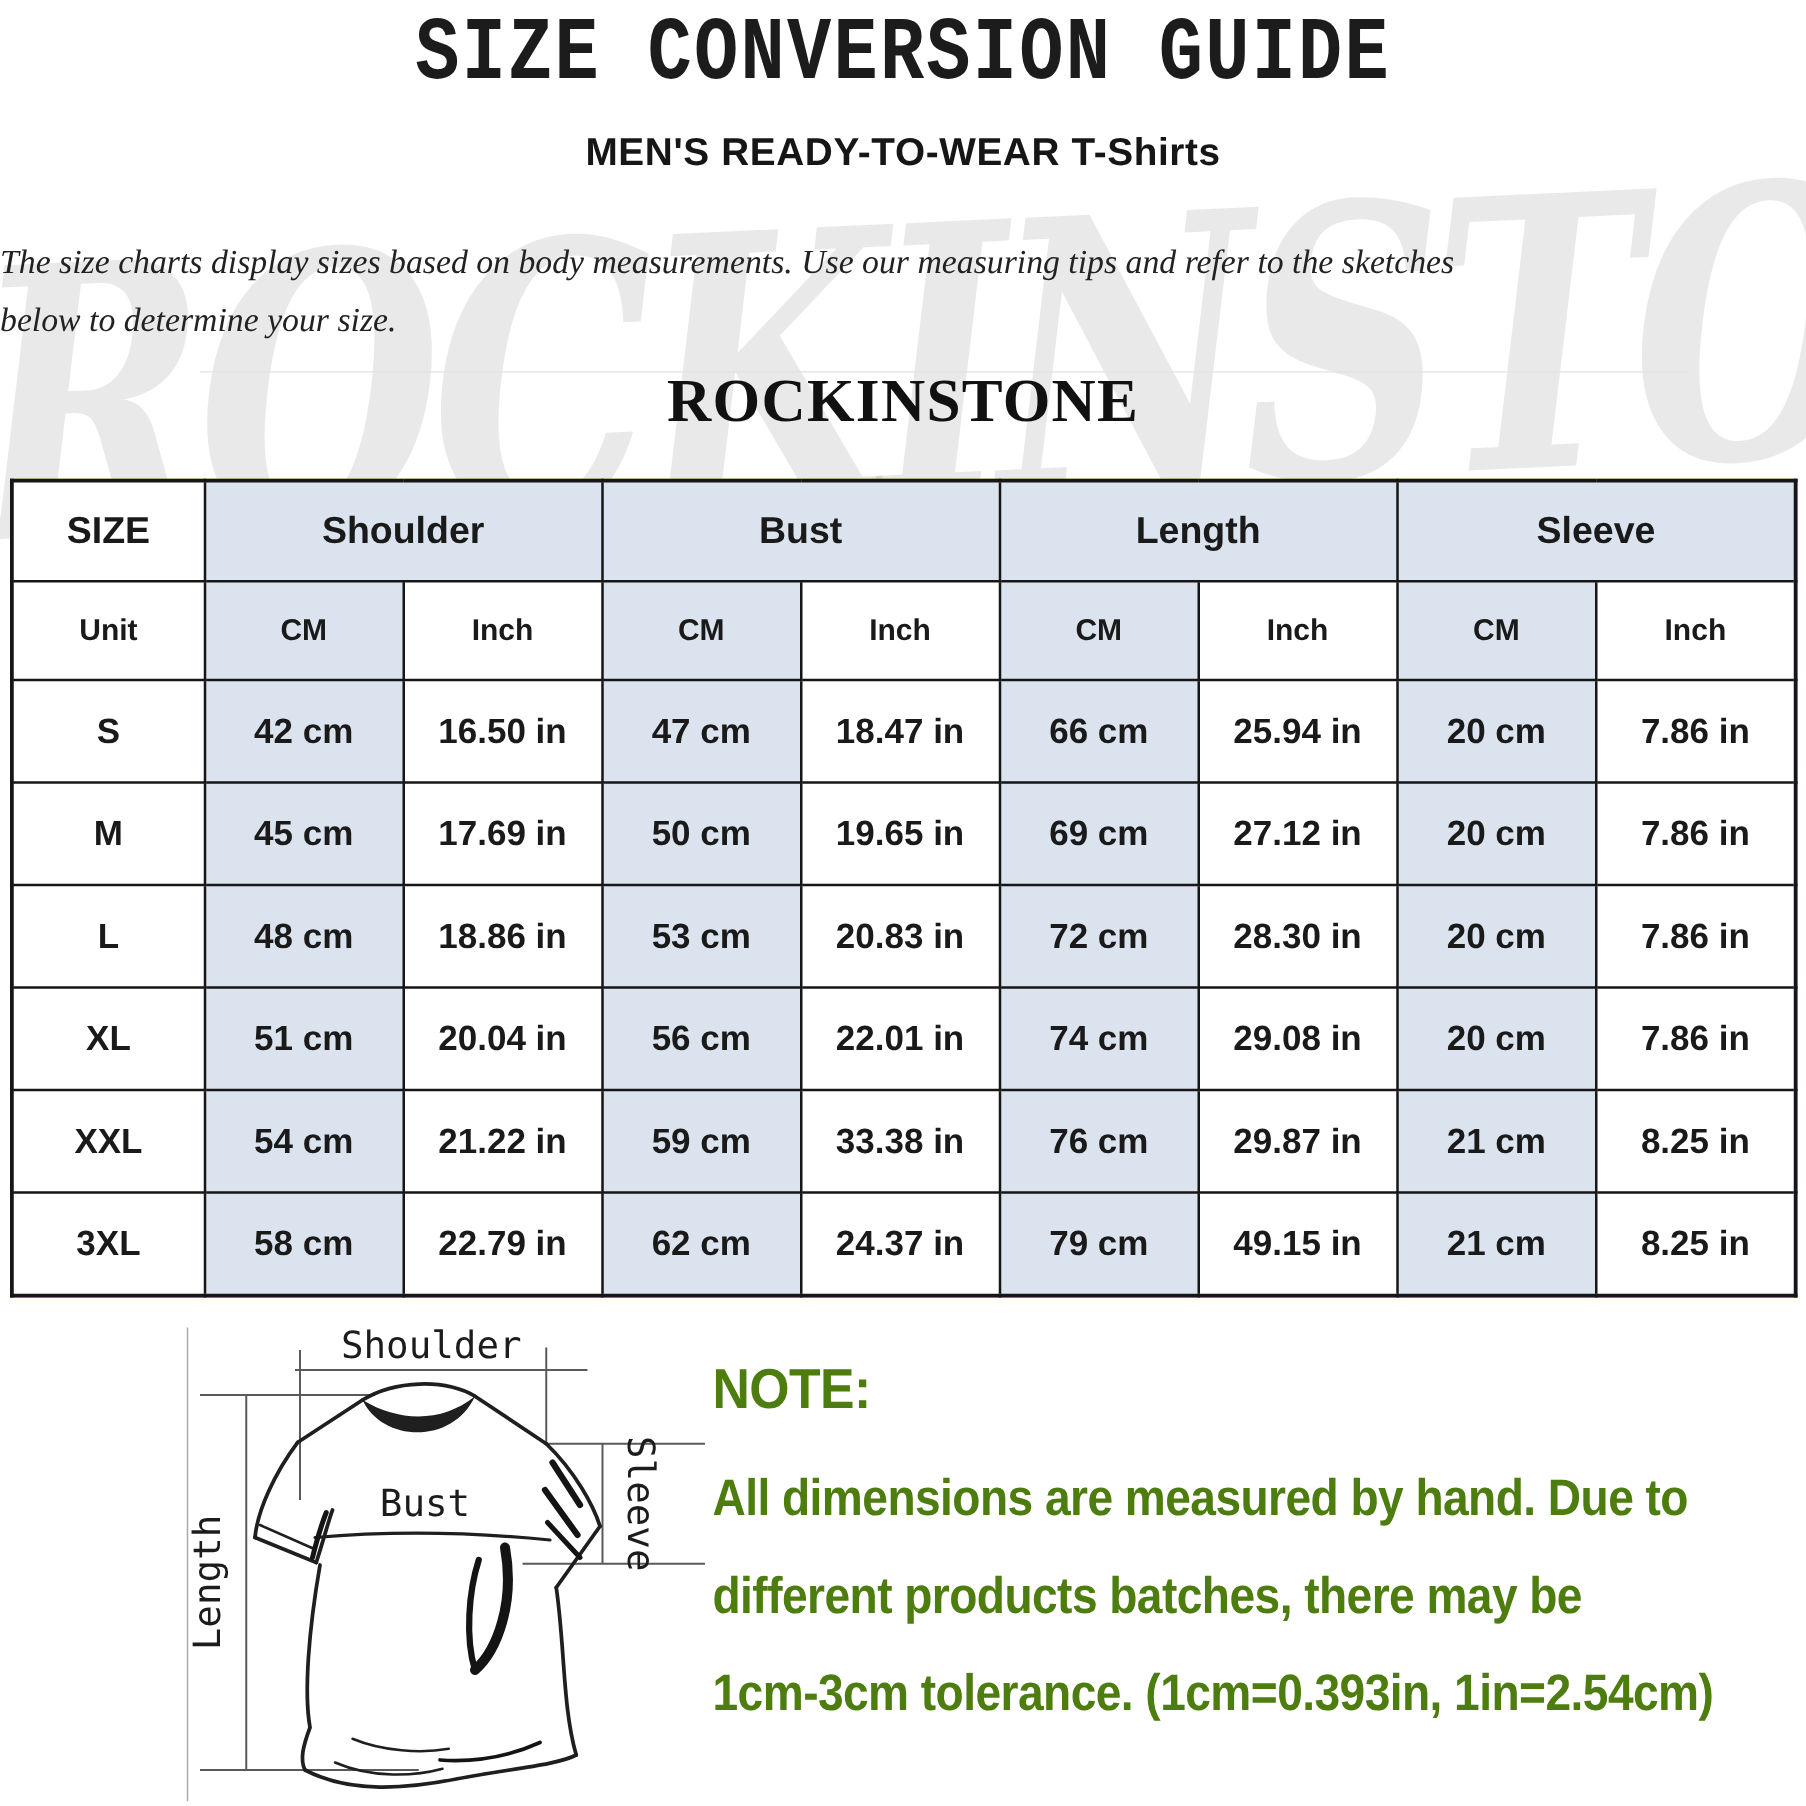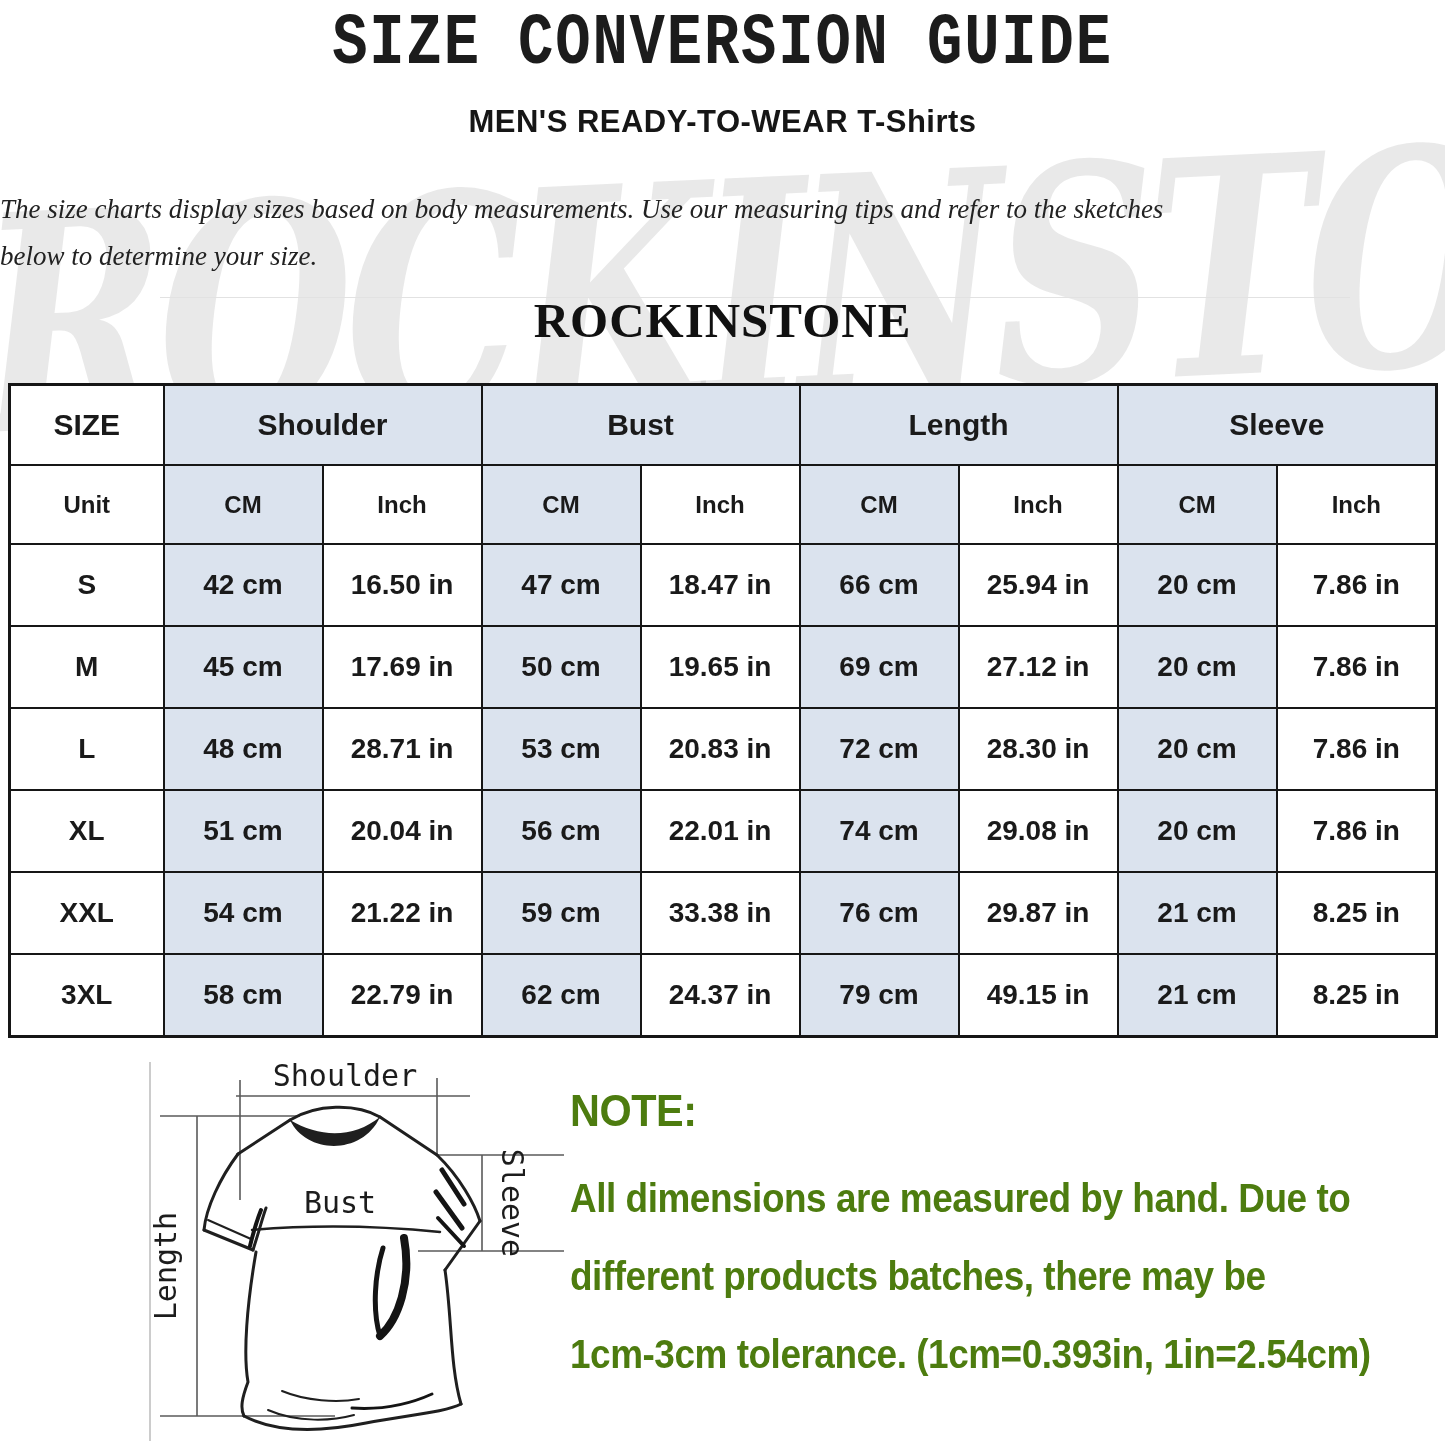--- a/index.html
+++ b/index.html
@@ -199,21 +199,21 @@
       <td class="blue">50 cm</td>
       <td class="white">19.65 in</td>
       <td class="blue">69 cm</td>
       <td class="white">27.12 in</td>
       <td class="blue">20 cm</td>
       <td class="white">7.86 in</td>
     </tr>
     <tr class="data-row">
       <td class="white">L</td>
       <td class="blue">48 cm</td>
-      <td class="white">28.71 in</td>
+      <td class="white">18.86 in</td>
       <td class="blue">53 cm</td>
       <td class="white">20.83 in</td>
       <td class="blue">72 cm</td>
       <td class="white">28.30 in</td>
       <td class="blue">20 cm</td>
       <td class="white">7.86 in</td>
     </tr>
     <tr class="data-row">
       <td class="white">XL</td>
       <td class="blue">51 cm</td>

